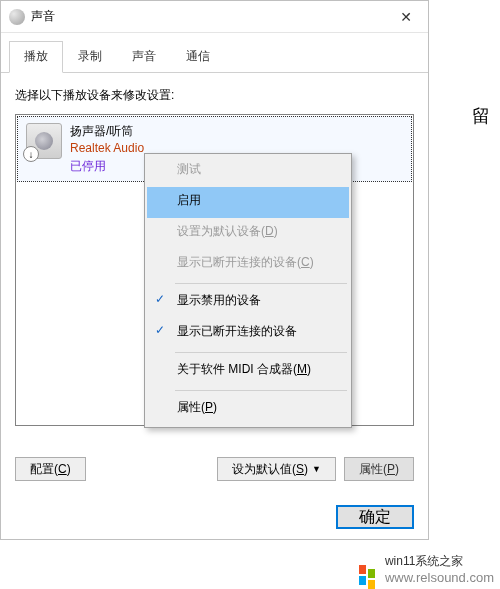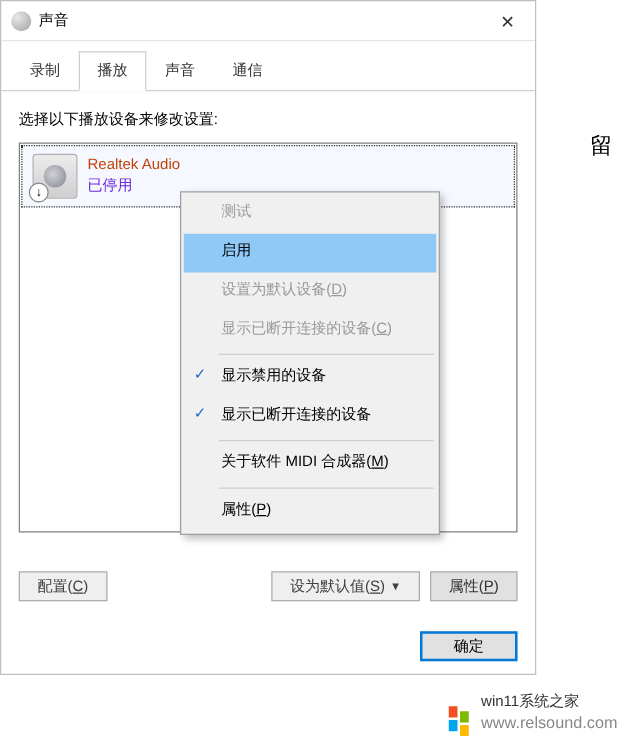--- a/index.html
+++ b/index.html
@@ -24,25 +24,25 @@
     .device-driver { font-size: 12px; color: #c2410c; }
     .device-status { font-size: 12px; color: #6d28d9; }
     .context-menu { position: absolute; left: 128px; top: 38px; width: 208px; background: #f0f0f0; border: 1px solid #a0a0a0; box-shadow: 3px 3px 6px rgba(0,0,0,0.25); padding: 2px; z-index: 10; }
     .menu-item { padding: 5px 30px 9px 30px; font-size: 12px; color: #000; position: relative; white-space: nowrap; }
     .menu-item.highlighted { background: #90c8f6; }
     .menu-item.disabled { color: #9a9a9a; }
     .menu-sep { height: 1px; background: #d0d0d0; margin: 3px 2px 3px 28px; }
     .menu-check { position: absolute; left: 8px; top: 5px; color: #1a67c4; font-size: 12px; }
     .bottom-buttons { display: flex; align-items: center; padding: 10px 14px; gap: 8px; position: absolute; bottom: 48px; left: 0; right: 0; }
     .btn { height: 24px; padding: 0 14px; border: 1px solid #adadad; background: #e1e1e1; font-size: 12px; color: #333; display: inline-flex; align-items: center; justify-content: center; }
-    .btn.disabled { color: #404040; background: #efefef; }
+    .btn.disabled { color: #000000; background: #efefef; }
     .btn .arrow { margin-left: 4px; font-size: 9px; }
     .spacer { flex: 1; }
     .dialog-buttons { position: absolute; bottom: 10px; right: 14px; display: flex; gap: 8px; }
-    .dialog-btn { width: 78px; height: 24px; border: 1px solid #adadad; background: #e1e1e1; font-size: 12px; display: inline-flex; align-items: center; justify-content: center; }
+    .dialog-btn { width: 78px; height: 24px; border: 1px solid #adadad; background: #e1e1e1; font-size: 16px; display: inline-flex; align-items: center; justify-content: center; }
     .dialog-btn.primary { border: 2px solid #0078d7; }
     .watermark { position: absolute; right: 6px; bottom: 4px; display: flex; align-items: flex-end; gap: 6px; font-size: 12px; }
     .wm-logo { width: 20px; height: 20px; position: relative; }
     .wm-logo span { position: absolute; width: 7px; height: 9px; }
     .wm-logo .r1 { left: 0; top: 0; background: #f25022; }
     .wm-logo .r2 { left: 9px; top: 4px; background: #7fba00; }
     .wm-logo .r3 { left: 0; top: 11px; background: #00a4ef; }
     .wm-logo .r4 { left: 9px; top: 15px; background: #ffb900; }
     .wm-text1 { color: #333; }
     .wm-text2 { color: #888; font-size: 13px; }
@@ -53,35 +53,36 @@
 <body>
 
 <div class="dialog">
   <div class="titlebar">
     <div class="titlebar-icon"></div>
     <div class="titlebar-text">声音</div>
     <div class="close-btn">✕</div>
   </div>
 
   <div class="tabs">
+    <div class="tab active">播放</div>
     <div class="tab">录制</div>
-    <div class="tab active">播放</div>
     <div class="tab">声音</div>
     <div class="tab">通信</div>
   </div>
 
   <div class="content">
     <div class="instruction">选择以下播放设备来修改设置:</div>
 
     <div class="device-list">
       <div class="device-item">
         <div class="device-icon">
           <div class="device-badge">↓</div>
         </div>
         <div class="device-info">
+          <div class="device-name">扬声器/听筒</div>
           <div class="device-driver">Realtek Audio</div>
           <div class="device-status">已停用</div>
         </div>
       </div>
 
       <div class="context-menu">
         <div class="menu-item disabled">测试</div>
         <div class="menu-item highlighted">启用</div>
         <div class="menu-item disabled">
           <span>设置为默认设备(</span><span class="underline">D</span><span>)</span>

